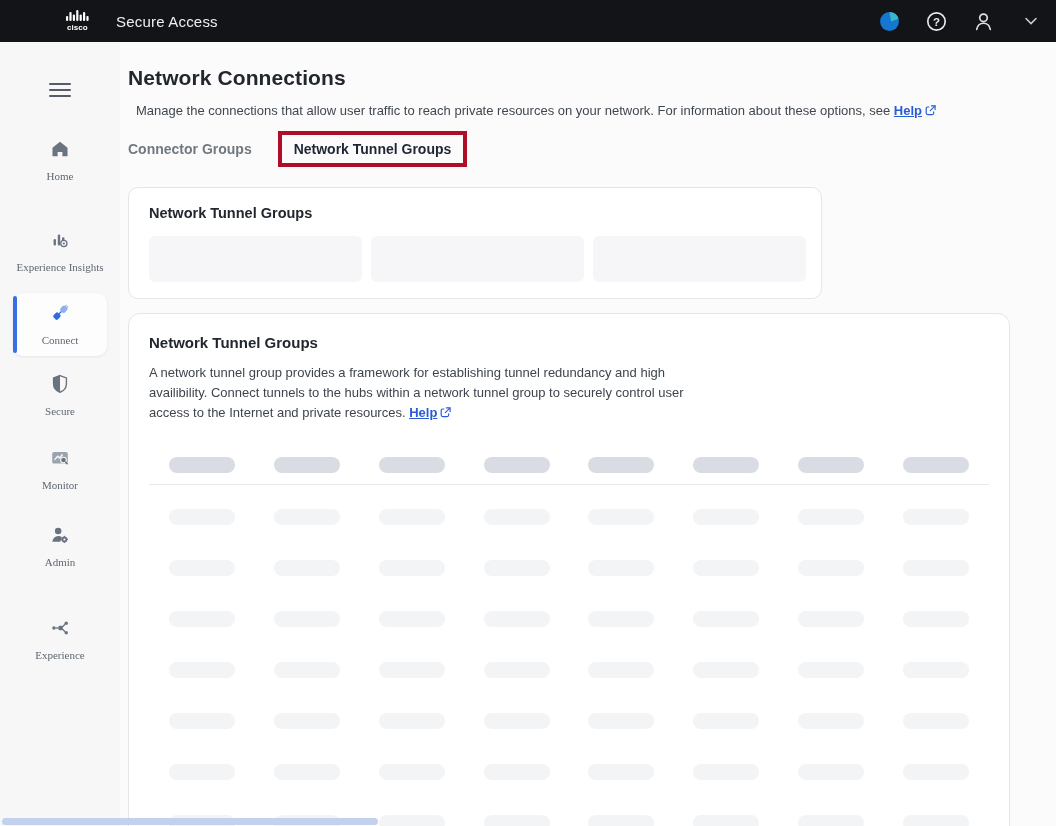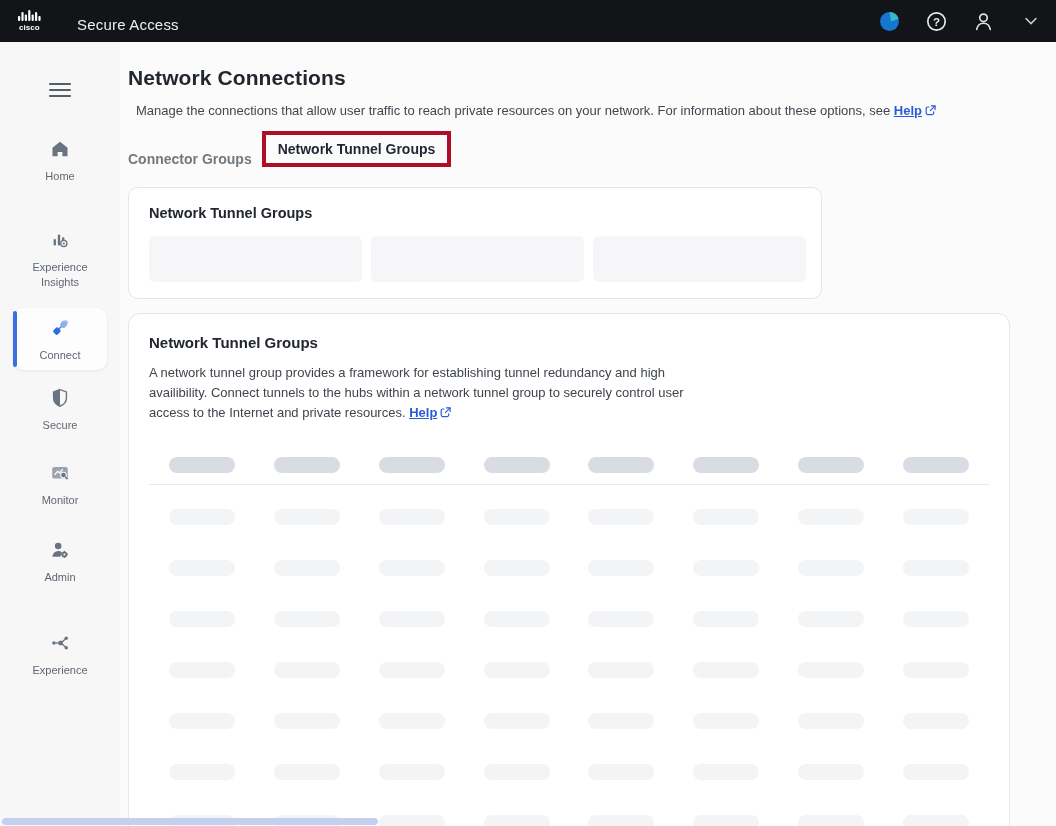--- a/index.html
+++ b/index.html
@@ -13,35 +13,35 @@
   html,body{margin:0;padding:0;}
   body{
     width:1056px;height:826px;overflow:hidden;position:relative;
     font-family:"Liberation Sans",sans-serif;background:#fbfbfc;
   }
   
   .topbar{
     position:absolute;top:0;left:0;right:0;height:42px;background:var(--topbar-bg);
     display:flex;align-items:center;justify-content:space-between;padding:0 14px 0 14px;
   }
-  .brand{display:flex;align-items:flex-end;gap:27px;}
+  .brand{display:flex;align-items:center;gap:18px;margin-left:48px;}
   .brand .logo{display:block;}
   .product{color:#edeff1;font-size:15px;letter-spacing:.2px;}
   .topbar-right{display:flex;align-items:center;}
   .tb-icon{width:23px;height:23px;display:flex;align-items:center;justify-content:center;cursor:pointer;}
   .tb-icon + .tb-icon{margin-left:24px;}
   .tb-chevron{margin-left:132px;}
   
   .sidebar{
     position:absolute;top:42px;left:0;bottom:0;width:120px;background:#f7f7f8;
   }
   .hamburger{display:block;margin:38px auto 0;background:none;border:none;padding:2px;cursor:pointer;}
   .side-item{
     width:94px;margin:0 auto;text-align:center;padding:9px 2px 8px;border-radius:10px;
-    position:relative;cursor:pointer;
+    position:relative;cursor:pointer;font-family:Liberation Serif, serif;
   }
   .side-item .icon{display:inline-block;height:22px;}
   .side-label{display:block;font-size:11px;color:#5f6771;margin-top:5px;line-height:1.35;}
   .side-item.active{background:#fdfdfe;box-shadow:0 1px 3px rgba(20,30,60,.08);}
   .side-item.active::before{
     content:"";position:absolute;left:0;top:3px;bottom:3px;width:4px;border-radius:4px;
     background:var(--accent);
   }
   #side-nav .side-item:nth-child(1){margin-top:26px;}
   #side-nav .side-item:nth-child(2){margin-top:28px;}
@@ -50,21 +50,21 @@
   #side-nav .side-item:nth-child(5){margin-top:12px;}
   #side-nav .side-item:nth-child(6){margin-top:14px;}
   #side-nav .side-item:nth-child(7){margin-top:30px;}
   #side-nav .side-item:nth-child(8){margin-top:12px;}
   
   .main{position:absolute;left:120px;top:42px;right:0;bottom:0;padding:24px 0 7px 8px;}
   h1.page-title{margin:0 0 13px;font-size:21px;color:#22272e;letter-spacing:.1px;}
   .subtitle{margin:0 8px 13px;font-size:13px;color:#40474f;}
   .link{color:var(--link);font-weight:bold;text-decoration:underline;cursor:pointer;}
   .ext-icon{vertical-align:-1px;margin-left:3px;}
-  .tabs{display:flex;align-items:flex-end;gap:10px;margin:0 0 20px;}
+  .tabs{display:flex;align-items:center;gap:26px;margin:0 0 20px;}
   .tab{font-size:14px;font-weight:bold;color:#71797f;cursor:pointer;white-space:nowrap;}
   .tab.active{color:#1f2632;}
   .tab-annotation{border:4px solid var(--annotation);padding:6px 12px;background:transparent;}
   
   .card{background:#fff;border:1px solid #e5e6ea;border-radius:10px;}
   .summary-card{width:694px;padding:17px 15px 16px 20px;}
   .card h2{margin:0;font-size:14.5px;color:#22272e;}
   .ph-row{display:flex;gap:9px;margin-top:15px;}
   .ph{flex:1;height:46px;background:#f6f6f8;border-radius:6px;}
   .main-card{width:882px;margin-top:14px;border-radius:12px;padding:20px 20px 14px;min-height:540px;}

